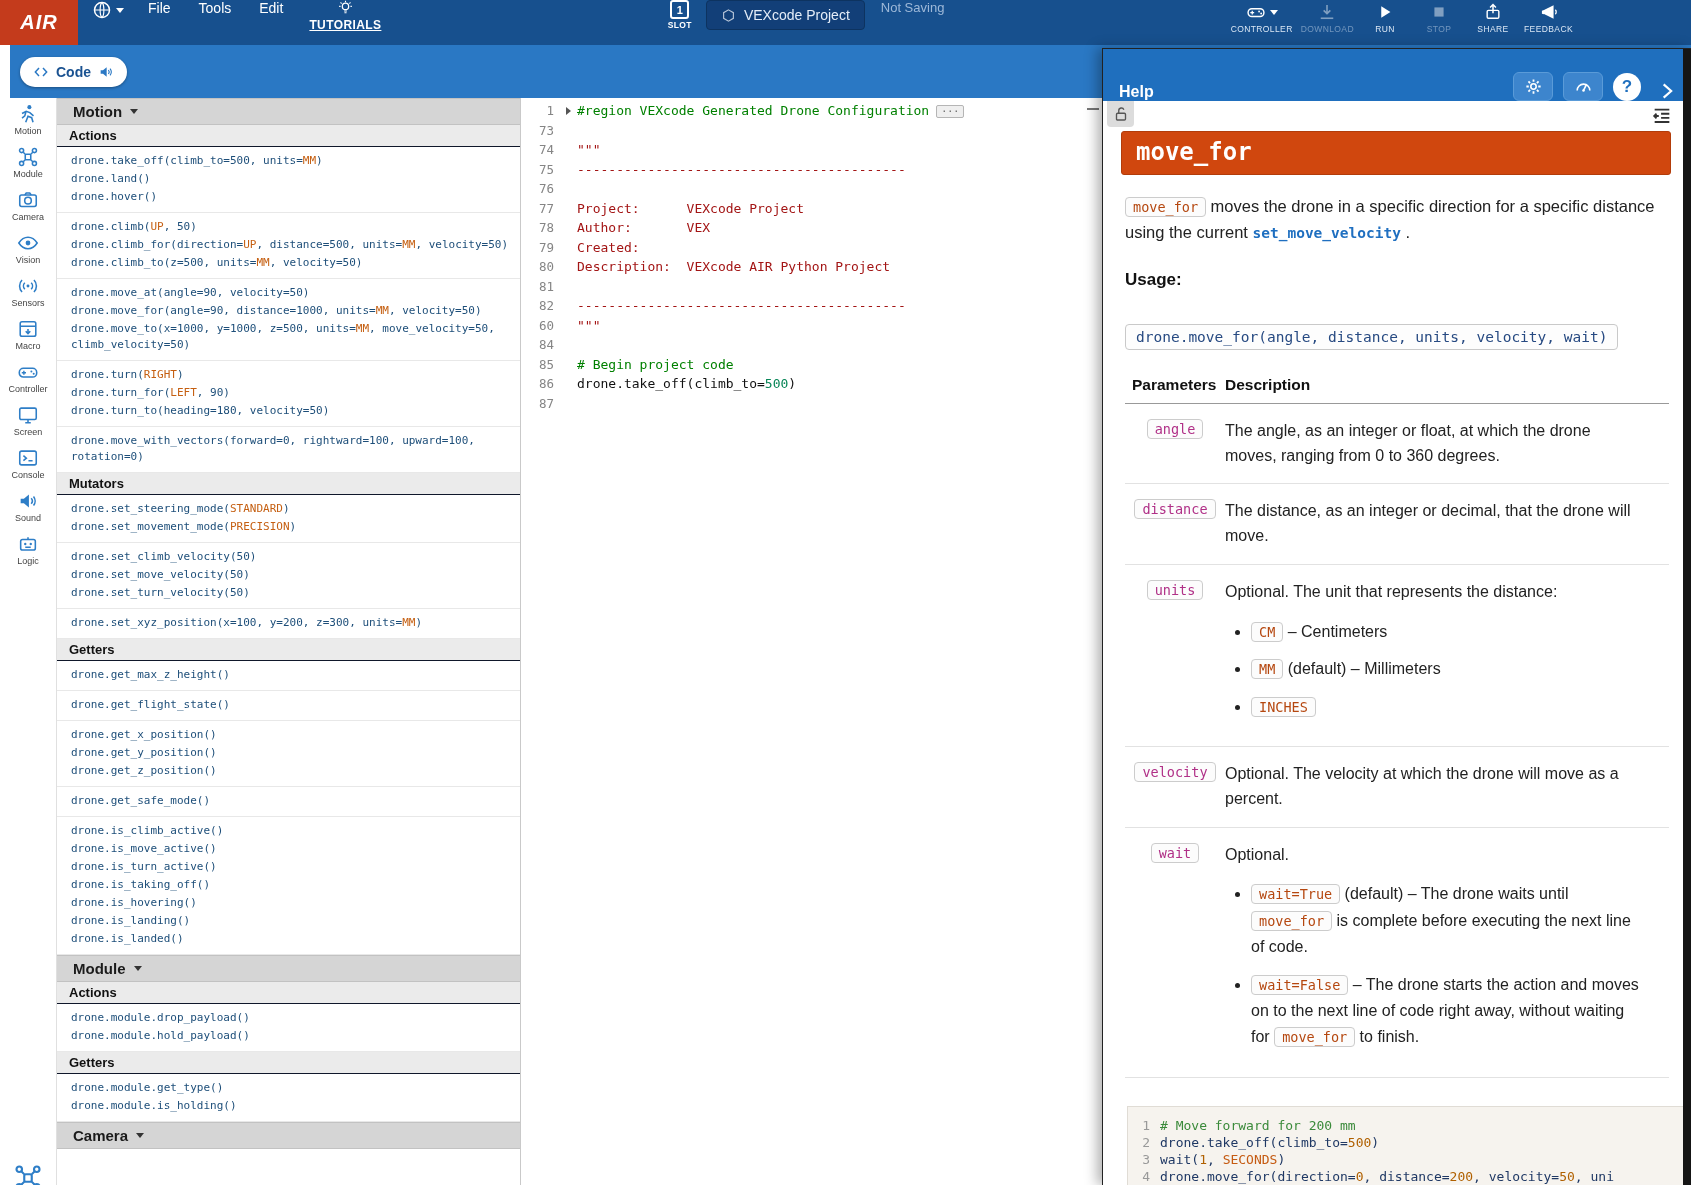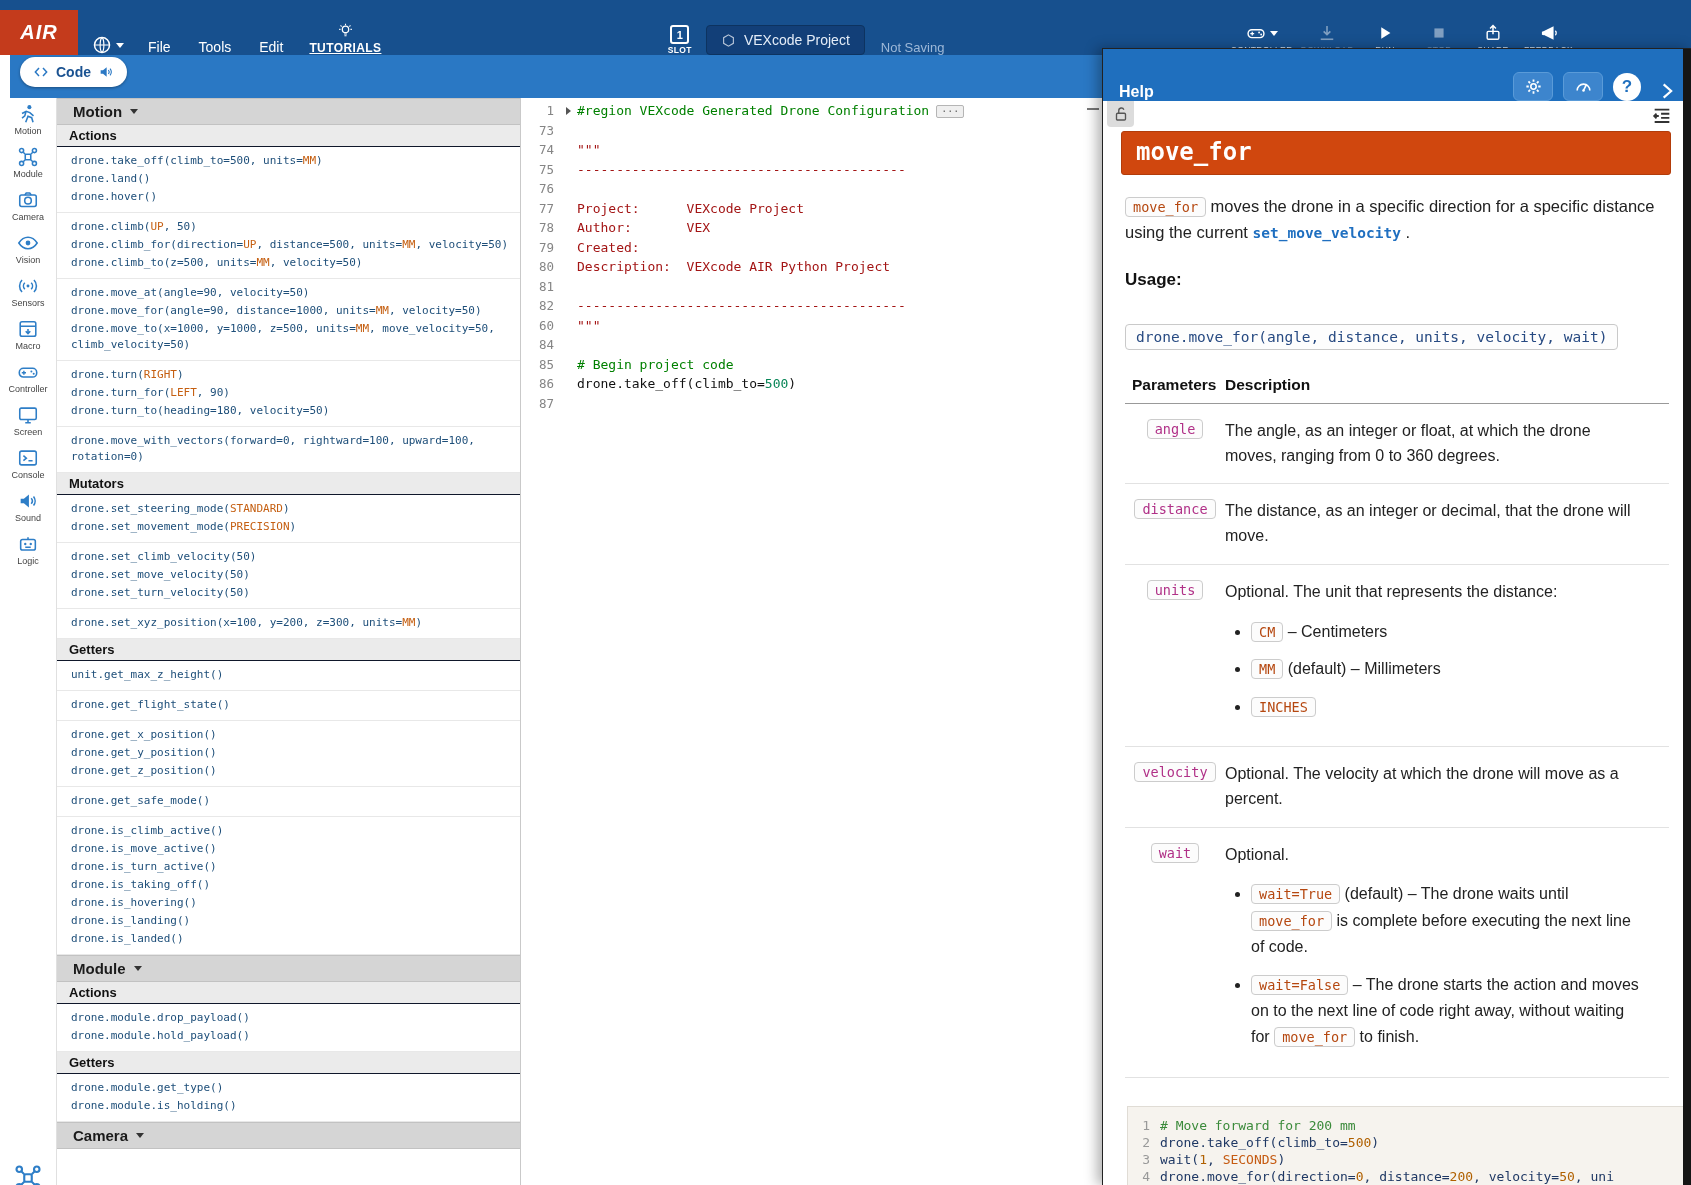--- a/index.html
+++ b/index.html
@@ -1,21 +1,21 @@
 <!DOCTYPE html>
 <html><head>
 <meta charset="utf-8">
 <style>
   * { box-sizing: border-box; margin: 0; padding: 0; }
   html,body { width:1691px; height:1185px; overflow:hidden; }
   body { font-family:"Liberation Sans","DejaVu Sans",sans-serif; background:#fff; position:relative; }
   svg { display:block; }
 
   
-  .topbar { position:absolute; top:0; left:0; width:1691px; height:55px; background:#17508e; display:flex; align-items:flex-end; z-index:5; color:#fff; }
+  .topbar { position:absolute; top:0; left:0; width:1691px; height:45px; background:#17508e; display:flex; align-items:flex-start; z-index:5; color:#fff; }
   .logo { width:78px; height:45px; background:#c43b1c; display:flex; align-items:center; justify-content:center; font-style:italic; font-weight:900; font-size:20px; letter-spacing:1px; cursor:pointer; }
   .globe { display:flex; align-items:center; gap:4px; margin-left:14px; cursor:pointer; color:#fff; }
   .globe svg { width:20px; height:20px; }
   .caret-down { width:0; height:0; border-left:4px solid transparent; border-right:4px solid transparent; border-top:5px solid #fff; display:inline-block; }
   .caret-down.dark { border-top-color:#333; }
   .menus { display:flex; gap:28px; margin-left:24px; font-size:14px; }
   .menu-item { cursor:pointer; }
   .tutorials { margin-left:26px; display:flex; flex-direction:column; align-items:center; gap:1px; cursor:pointer; }
   .tutorials svg { width:17px; height:17px; }
   .t-label { font-size:12px; font-weight:bold; letter-spacing:.4px;text-decoration:underline; }
@@ -407,21 +407,21 @@
       <div class="cluster">
         <div class="cmd">drone.set_climb_velocity(50)</div>
         <div class="cmd">drone.set_move_velocity(50)</div>
         <div class="cmd">drone.set_turn_velocity(50)</div>
       </div>
       <div class="cluster">
         <div class="cmd">drone.set_xyz_position(x=100, y=200, z=300, units=<span class="tok-enum">MM</span>)</div>
       </div>
       <div class="pal-group-h">Getters</div>
       <div class="cluster">
-        <div class="cmd">unit.get_max_z_height()</div>
+        <div class="cmd">drone.get_max_z_height()</div>
       </div>
       <div class="cluster">
         <div class="cmd">drone.get_flight_state()</div>
       </div>
       <div class="cluster">
         <div class="cmd">drone.get_x_position()</div>
         <div class="cmd">drone.get_y_position()</div>
         <div class="cmd">drone.get_z_position()</div>
       </div>
       <div class="cluster">

